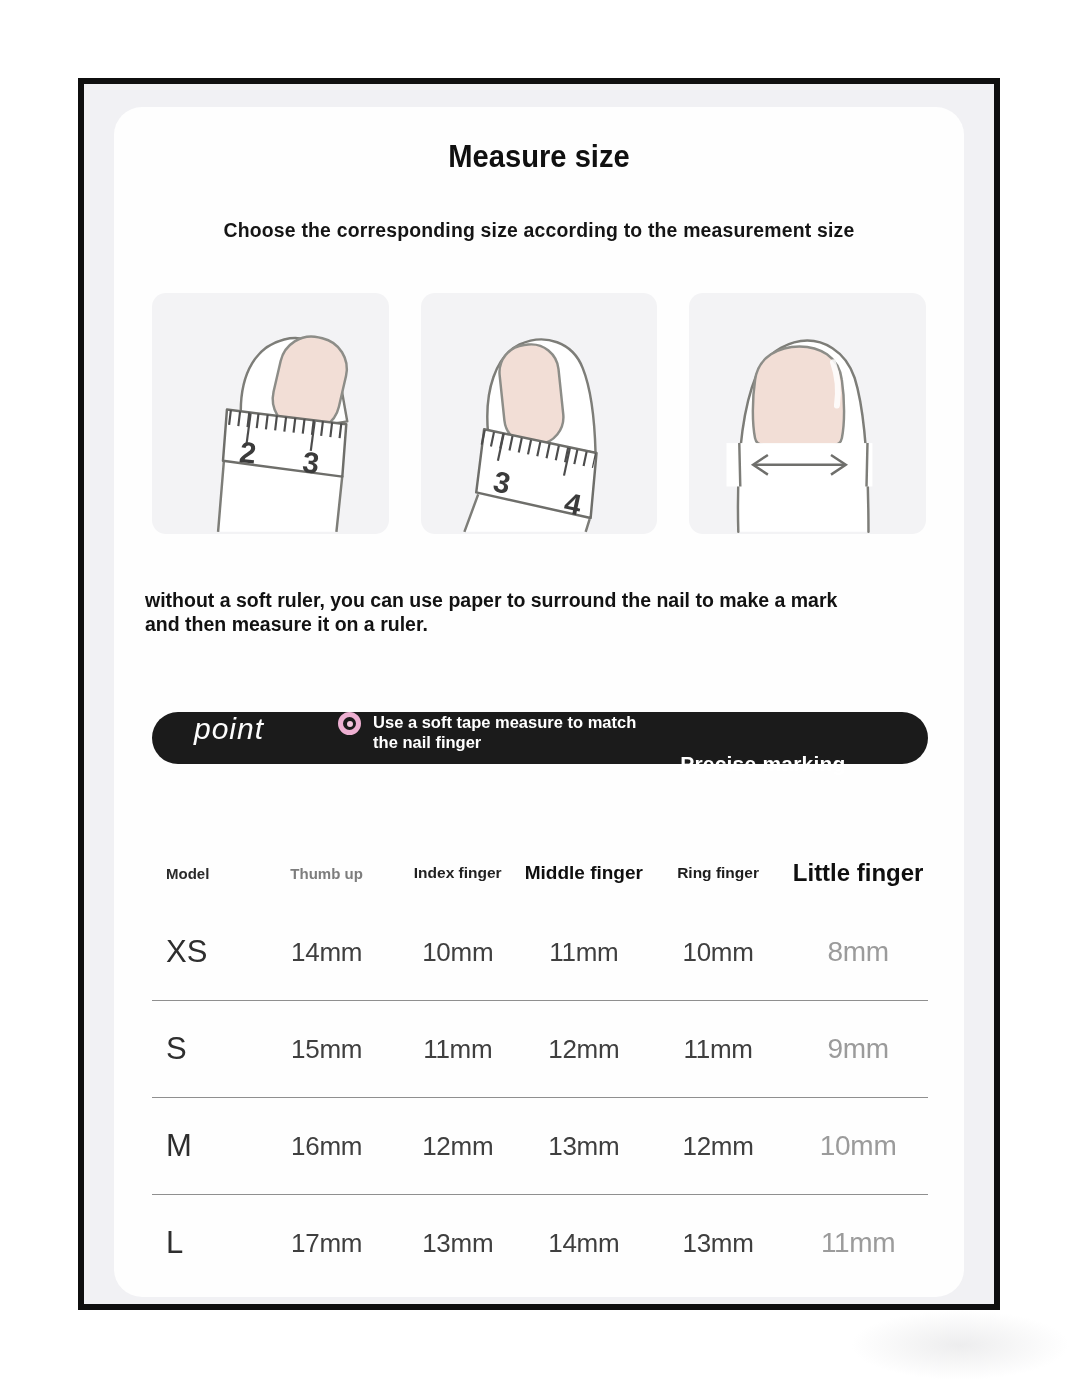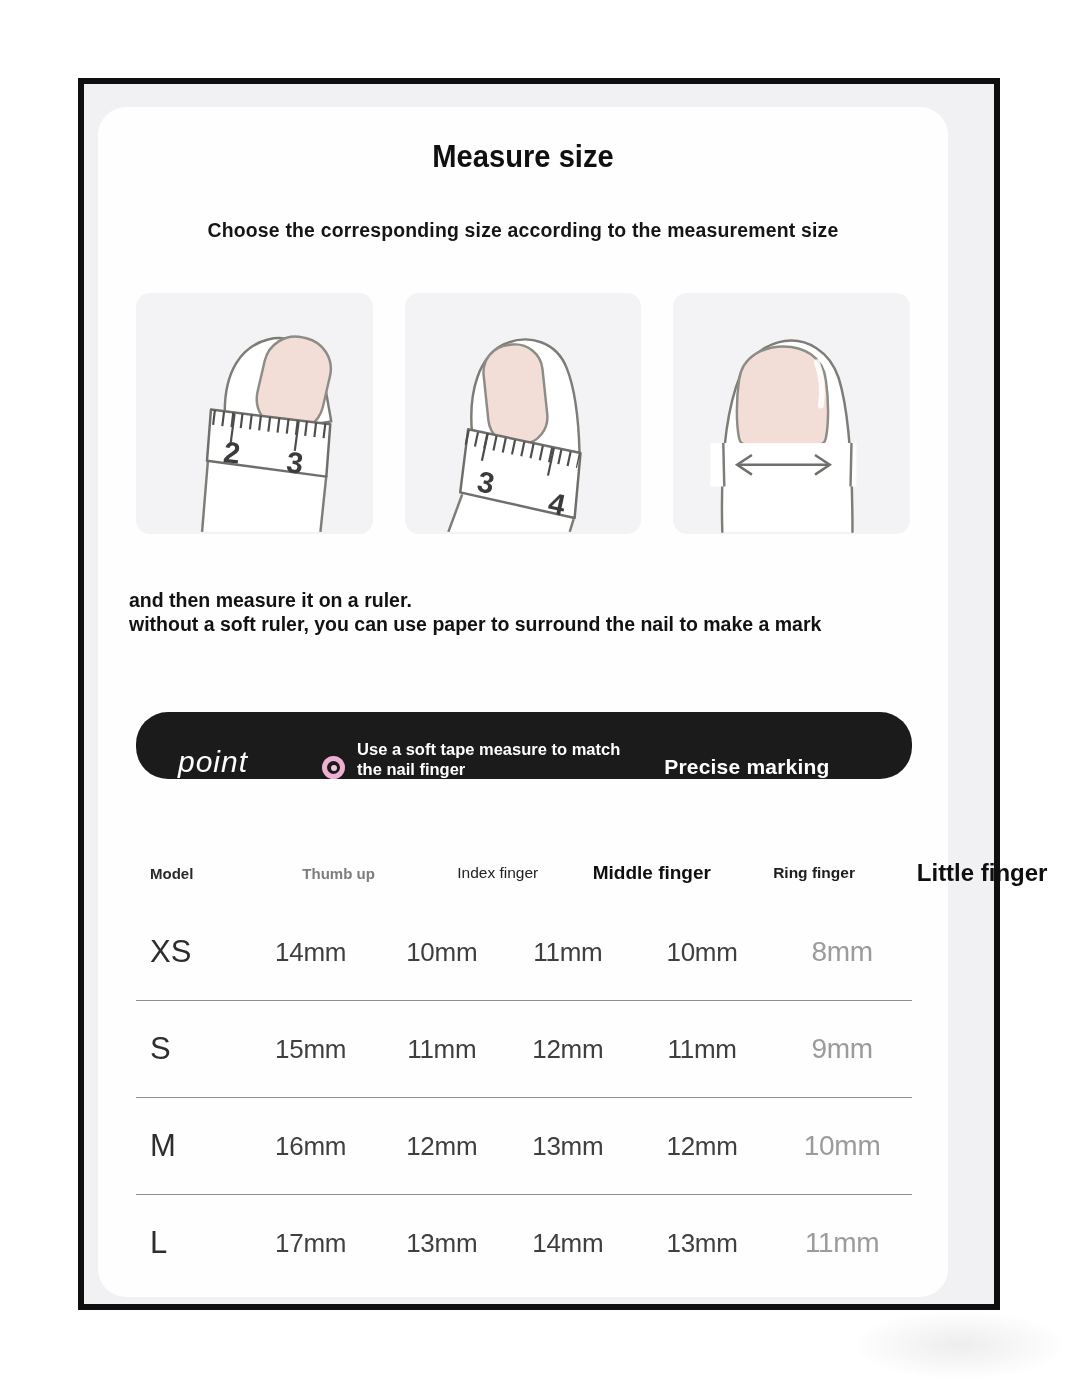--- a/index.html
+++ b/index.html
@@ -5,21 +5,21 @@
   html,body{margin:0;padding:0;background:#fff;}
   body{
     width:1080px;height:1393px;position:relative;overflow:hidden;
     font-family:"Liberation Sans",sans-serif;color:#161616;
   }
   .frame{
     position:absolute;left:78px;top:78px;width:922px;height:1232px;
     box-sizing:border-box;border:6px solid #0f0f0f;background:#f1f1f4;
   }
   .card{
-    position:absolute;left:14px;top:23px;width:850px;height:1190px;
+    position:absolute;left:30px;top:23px;width:850px;height:1190px;
     background:#fefefe;border-radius:28px;
   }
   .title{
     position:absolute;top:32px;left:0;width:100%;text-align:center;
     font-size:31px;font-weight:700;color:#101010;transform:scaleX(.94);
   }
   .subtitle{
     position:absolute;top:112px;left:0;width:100%;text-align:center;
     font-size:20px;font-weight:700;color:#151515;letter-spacing:.2px;transform:scaleX(.97);
   }
@@ -29,22 +29,22 @@
   }
   .illu{
     flex:1;background:#f3f3f5;border-radius:14px;overflow:hidden;
   }
   .illu svg{width:100%;height:100%;display:block;}
   .instruction{
     position:absolute;left:31px;top:482px;width:800px;
     font-size:19.5px;font-weight:700;line-height:23.5px;color:#121212;
   }
   .banner{
-    position:absolute;left:38px;top:605px;width:776px;height:67px;
-    background:#1b1b1b;border-radius:32px;display:flex;align-items:flex-end;
+    position:absolute;left:38px;top:605px;width:776px;height:52px;
+    background:#1b1b1b;border-radius:32px;display:flex;align-items:flex-start;
     color:#fff;
   }
   .point-label{
     margin-left:42px;font-size:30px;font-style:italic;font-weight:400;
     letter-spacing:1px;color:#fdfdfd;
   }
   .bullet{
     margin-left:74px;width:13px;height:13px;border-radius:50%;
     background:#1b1b1b;border:5px solid #eeb0d2;position:relative;flex:none;
   }
@@ -52,28 +52,28 @@
     content:"";position:absolute;left:3.5px;top:3.5px;width:6px;height:6px;
     border-radius:50%;background:#f4c6de;
   }
   .tip{margin-left:12px;font-size:16.5px;font-weight:700;line-height:20px;}
   .precise{margin-left:44px;font-size:21px;font-weight:700;letter-spacing:.2px;margin-top:40px;}
   .size-table{position:absolute;left:38px;top:735px;width:776px;}
   .trow{
     display:grid;grid-template-columns:13.6% 17.8% 16% 16.5% 18.1% 18%;
     align-items:center;
   }
-  .thead{height:62px;gap:28px;}
+  .thead{height:62px;}
   .tdata{height:96px;border-bottom:1px solid #8f8f8f;}
   .tdata.last{border-bottom:none;}
   .cell{text-align:center;}
   .cell.model{text-align:left;padding-left:14px;}
   .h0{font-size:15px;font-weight:700;color:#2a2a2a;}
   .h1{font-size:15px;font-weight:700;color:#7d7d7d;}
-  .h2{font-size:15.5px;font-weight:400;color:#222;}
+  .h2{font-size:15.5px;font-weight:700;color:#222;}
   .h3{font-size:19px;font-weight:700;color:#0f0f0f;}
   .h4{font-size:15.5px;font-weight:700;color:#1d1d1d;}
   .h5{font-size:24px;font-weight:700;color:#0f0f0f;}
   .model-val{font-size:31px;font-weight:400;color:#2e2e2e;}
   .mm{font-size:26px;font-weight:400;color:#3f3f3f;letter-spacing:-.3px;}
   .mm.light{font-size:28px;color:#9b9b9b;}
   .smudge{
     position:absolute;left:850px;top:1310px;width:220px;height:70px;
     background:radial-gradient(ellipse at center,#ededee 0%,rgba(237,237,238,0) 70%);
   }
@@ -131,22 +131,22 @@
             <path d="M66,172 L158,172"></path>
             <path d="M80,162 L65,172 L80,182"></path>
             <path d="M144,162 L159,172 L144,182"></path>
           </g>
         </svg>
       </div>
 
     </div>
 
     <div class="instruction">
+      <div>without a soft ruler, you can use paper to surround the nail to make a mark</div>
       <div>and then measure it on a ruler.</div>
-      <div>without a soft ruler, you can use paper to surround the nail to make a mark</div>
     </div>
 
     <div class="banner">
       <span class="point-label">point</span>
       <span class="bullet"></span>
       <span class="tip">
         <div>Use a soft tape measure to match</div>
         <div>the nail finger</div>
       </span>
       <span class="precise">Precise marking</span>

